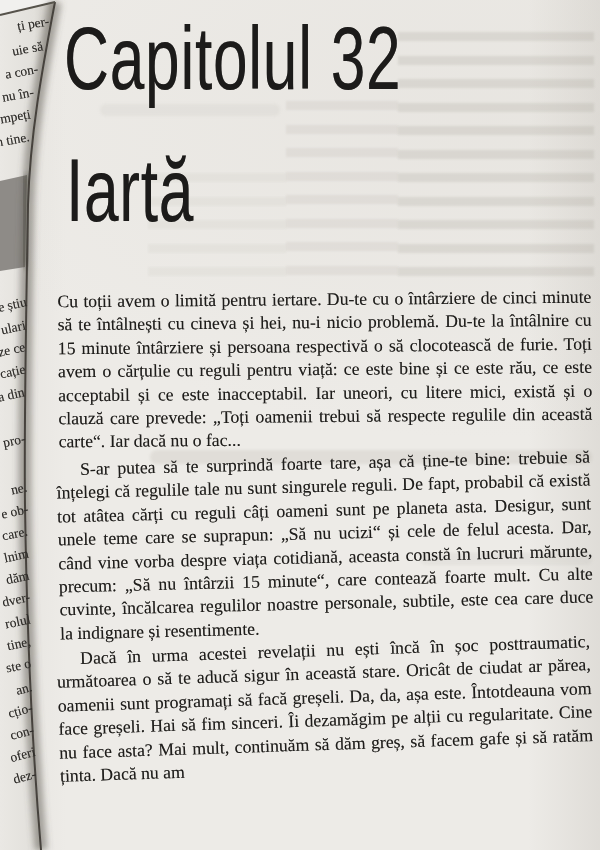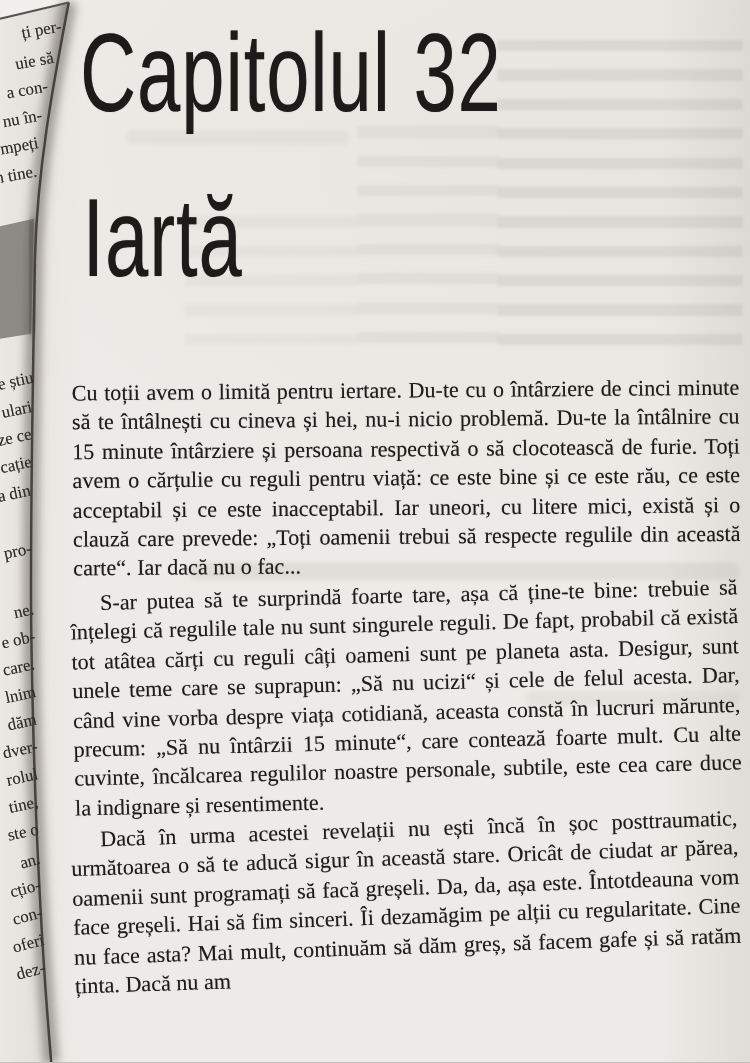--- a/index.html
+++ b/index.html
@@ -52,21 +52,21 @@
     white-space:nowrap;
     text-shadow:0 0 0.7px rgba(40,38,35,0.55);
     z-index:3;
   }
   .chapter-label{left:64px;top:14px;}
   .chapter-title{left:66px;top:146px;}
 
   
   .body-text{
     position:absolute;
-    left:58px;top:301px;width:534px;
+    left:58px;top:288px;width:534px;
     z-index:3;
     color:#1e1d1b;
     font-size:17.7px;
     line-height:23.4px;
     text-align:justify;
     text-shadow:0 0 0.6px rgba(46,42,38,0.5);
   }
   .body-text p{margin:0;}
   .para-2,.para-3{text-indent:24px;}
   .para-1{transform:rotate(-0.5deg);}

